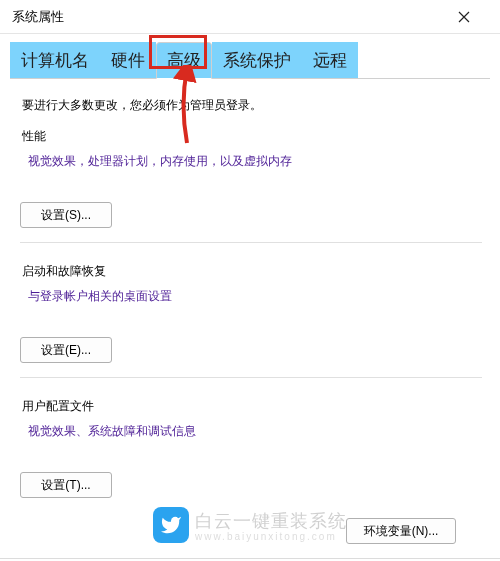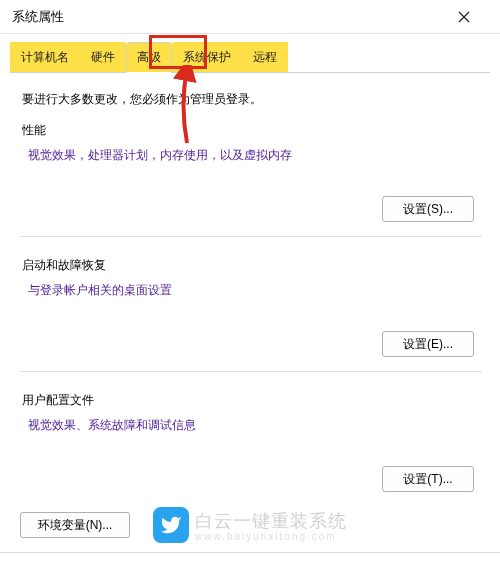--- a/index.html
+++ b/index.html
@@ -40,25 +40,25 @@
   }
   .tabbar::after {
     content: "";
     position: absolute;
     left: 10px; right: 10px; bottom: 0;
     height: 1px;
     background: #d0d0d0;
   }
   .tab {
     padding: 6px 10px 6px;
-    font-size: 12px;
+    font-size: 17px;
     cursor: pointer;
     position: relative;
     color: #222;
-    background: #fde047;
+    background: #7dd3fc;
     border: 1px solid transparent;
   }
   .tab.active {
     border: 1px solid #d0d0d0;
     border-bottom: 1px solid #ffffff;
     z-index: 2;
     border-radius: 4px 4px 0 0;
   }
   .content {
     padding: 12px 18px 0 20px;
@@ -77,21 +77,21 @@
     margin-left: 2px;
   }
   .group-desc {
     font-size: 12px;
     margin-left: 8px;
     margin-bottom: 32px;
     color: #4c1d95;
   }
   .btn-row {
     display: flex;
-    justify-content: flex-end;
+    justify-content: flex-start;
     margin-right: 8px;
   }
   .btn {
     min-width: 92px;
     height: 26px;
     border: 1px solid #b0b0b0;
     background: #fdfdfd;
     border-radius: 3px;
     font-size: 12px;
     cursor: pointer;
@@ -101,20 +101,21 @@
     padding: 0 12px;
     color: #000;
   }
   .group-line {
     height: 1px;
     background: #e0e0e0;
     margin: 14px 0 14px 0;
   }
   .env-row {
     display: flex;
+    justify-content: flex-end;
     margin: 6px 26px 0 0;
   }
   .bottom-line {
     height: 1px;
     background: #dcdcdc;
     margin: 14px 0 10px 0;
   }
   .tab-highlight-box {
     position: absolute;
     border: 3px solid #d82a1f;

